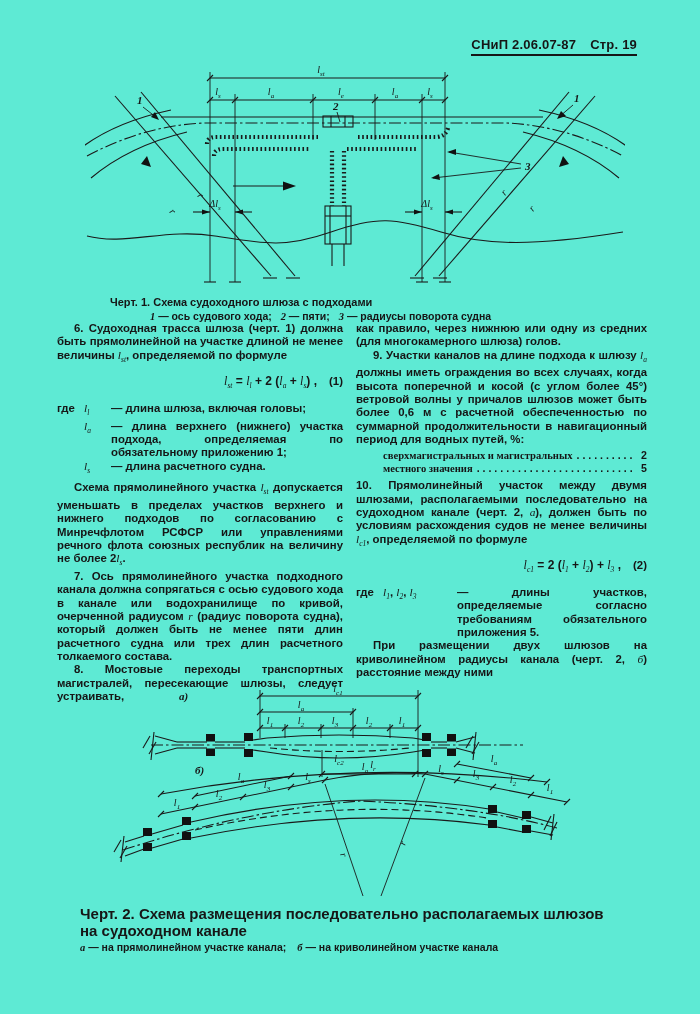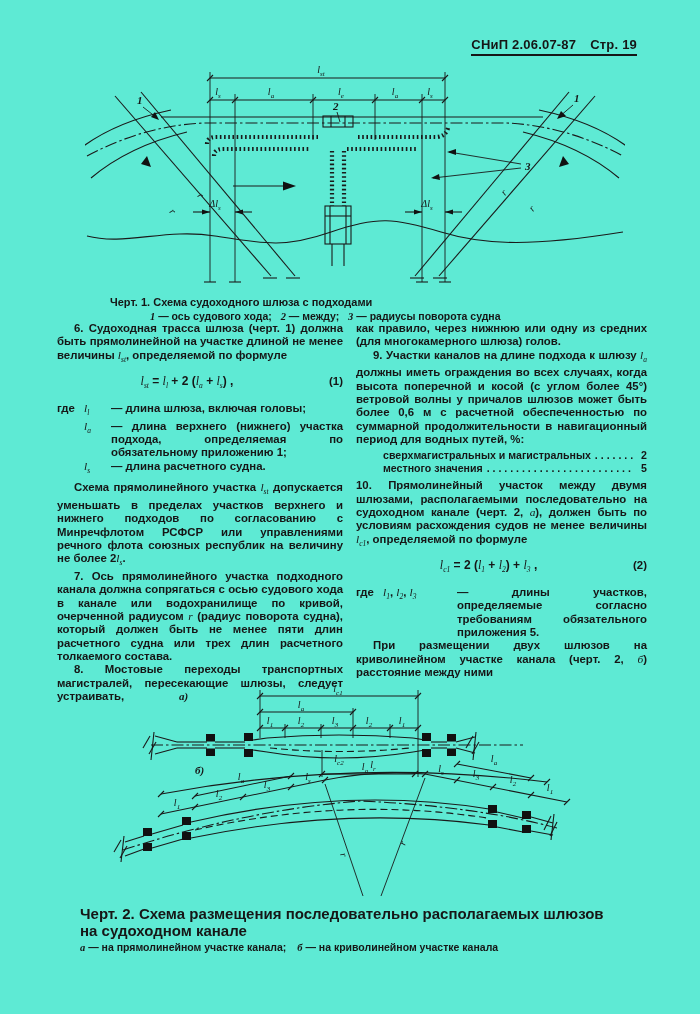--- a/index.html
+++ b/index.html
@@ -28,31 +28,31 @@
   
   .col{position:absolute;top:322px;font-size:11.4px;line-height:13.35px;
        font-weight:bold;text-align:justify;}
   #colL{left:57px;width:286px;}
   #colR{left:356px;width:291px;}
   .col p{margin:0;}
   .ind{text-indent:17px;}
   .fv{font-family:"Liberation Serif",serif;font-style:italic;font-weight:normal;}
   sub.fs{font-family:"Liberation Serif",serif;font-style:italic;font-size:7.5px;font-weight:normal;}
   .frow{display:flex;align-items:baseline;margin:9px 0 9px;}
-  .fx{flex:1;text-align:center;font-size:12px;}
+  .fx{flex:1;text-align:right;font-size:12px;}
   .fnum{width:26px;text-align:right;}
   .gde{margin:2px 0 4px;}
   .grow{display:flex;}
   .gw{width:27px;flex:none;}
   .term{width:27px;flex:none;white-space:nowrap;}
   .term2{width:74px;flex:none;white-space:nowrap;}
   .gdef{flex:1;text-align:justify;}
   .wlist{margin:3px 0 4px;padding-left:27px;font-size:10.6px;line-height:13px;}
   .wrow{display:flex;align-items:baseline;}
-  .wname{white-space:nowrap;}
+  .wname{white-space:nowrap;font-family:Liberation Serif, serif;}
   .wdots{flex:1;overflow:hidden;white-space:nowrap;margin:0 4px;}
   .wval{width:10px;text-align:right;flex:none;}
   .sp{margin-top:4px;}
 </style>
 </head>
 <body>
 
 <div id="page">
 
   <div id="hdr"><span>СНиП 2.06.07-87</span><span class="pg">Стр. 19</span></div>
@@ -156,21 +156,21 @@
         <polygon class="blk" points="362,92 371,89 371,95"></polygon>
       <line class="thin" x1="436" y1="108" x2="348" y2="118"></line>
         <polygon class="blk" points="346,118 354,114 355,120"></polygon>
     </g>
   </svg>
 
   <div class="cap" style="left:110px;top:296px;width:500px;">
     <div class="c1">Черт. 1. Схема судоходного шлюза с подходами</div>
     <div class="c2" style="width:420px;margin:2px auto 0;">
       <i>1</i><span> — ось судового хода;</span>
-      <i style="margin-left:6px">2</i><span> — между;</span>
+      <i style="margin-left:6px">2</i><span> — пяти;</span>
       <i style="margin-left:6px">3</i><span> — радиусы поворота судна</span>
     </div>
   </div>
 
   <div id="colL" class="col">
     <p class="ind"><span>6. Судоходная трасса шлюза (черт. 1) должна быть прямолинейной на участке длиной не менее величины </span><span><i class="fv">l</i><sub class="fs">st</sub></span><span>, определяемой по формуле</span></p>
     <div class="frow">
       <span class="fx"><span><i class="fv">l</i><sub class="fs">st</sub></span><span> = </span><span><i class="fv">l</i><sub class="fs">l</sub></span><span> + 2 (</span><span><i class="fv">l</i><sub class="fs">a</sub></span><span> + </span><span><i class="fv">l</i><sub class="fs">s</sub></span><span>) ,</span></span>
       <span class="fnum">(1)</span>
     </div>
@@ -214,21 +214,21 @@
     <p><span>10. Прямолинейный участок между двумя шлюзами, располагаемыми последовательно на судоходном канале (черт. 2, </span><i class="fv">а</i><span>), должен быть по условиям расхождения судов не менее величины </span><span><i class="fv">l</i><sub class="fs">c1</sub></span><span>, определяемой по формуле</span></p>
     <div class="frow">
       <span class="fx"><span><i class="fv">l</i><sub class="fs">c1</sub></span><span> = 2 (</span><span><i class="fv">l</i><sub class="fs">1</sub></span><span> + </span><span><i class="fv">l</i><sub class="fs">2</sub></span><span>) + </span><span><i class="fv">l</i><sub class="fs">3</sub></span><span> ,</span></span>
       <span class="fnum">(2)</span>
     </div>
     <div class="grow">
       <span class="gw">где</span>
       <span class="term2"><span><i class="fv">l</i><sub class="fs">1</sub></span><span>, </span><span><i class="fv">l</i><sub class="fs">2</sub></span><span>, </span><span><i class="fv">l</i><sub class="fs">3</sub></span></span>
       <span class="gdef">— длины участков, определяемые согласно требованиям обязательного приложения 5.</span>
     </div>
-    <p class="ind sp"><span>При размещении двух шлюзов на криволинейном участке канала (черт. 2, </span><i class="fv">б</i><span>) расстояние между ними</span></p>
+    <p class="ind sp"><span>При размещении двух шлюзов на криволинейном радиусы канала (черт. 2, </span><i class="fv">б</i><span>) расстояние между ними</span></p>
   </div>
 
   <svg style="left:95px;top:682px;" width="530" height="218" viewBox="0 0 530 218">
     <g>
       <line x1="165" y1="14" x2="323" y2="14"></line>
       <line x1="162" y1="17" x2="168" y2="11"></line>
         <line x1="320" y1="17" x2="326" y2="11"></line>
       <line x1="165" y1="30" x2="258" y2="30"></line>
       <line x1="162" y1="33" x2="168" y2="27"></line>
         <line x1="255" y1="33" x2="261" y2="27"></line>

